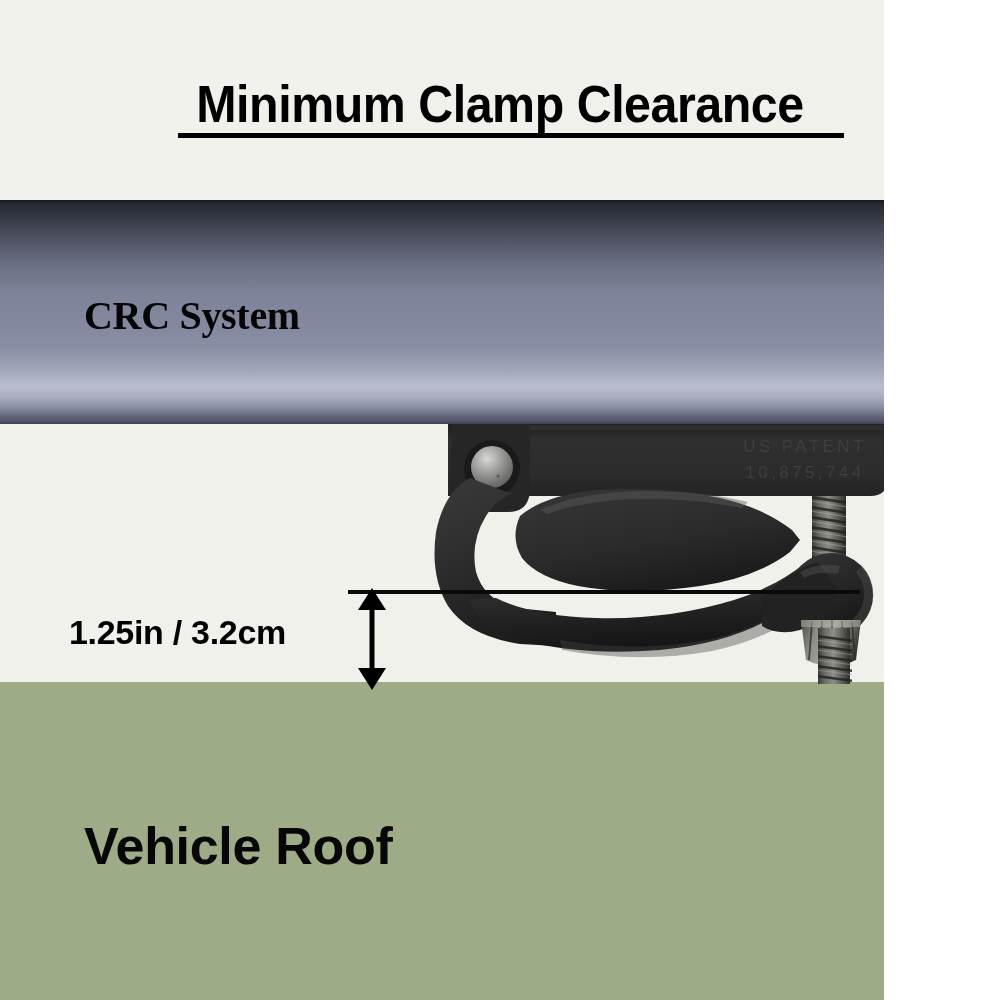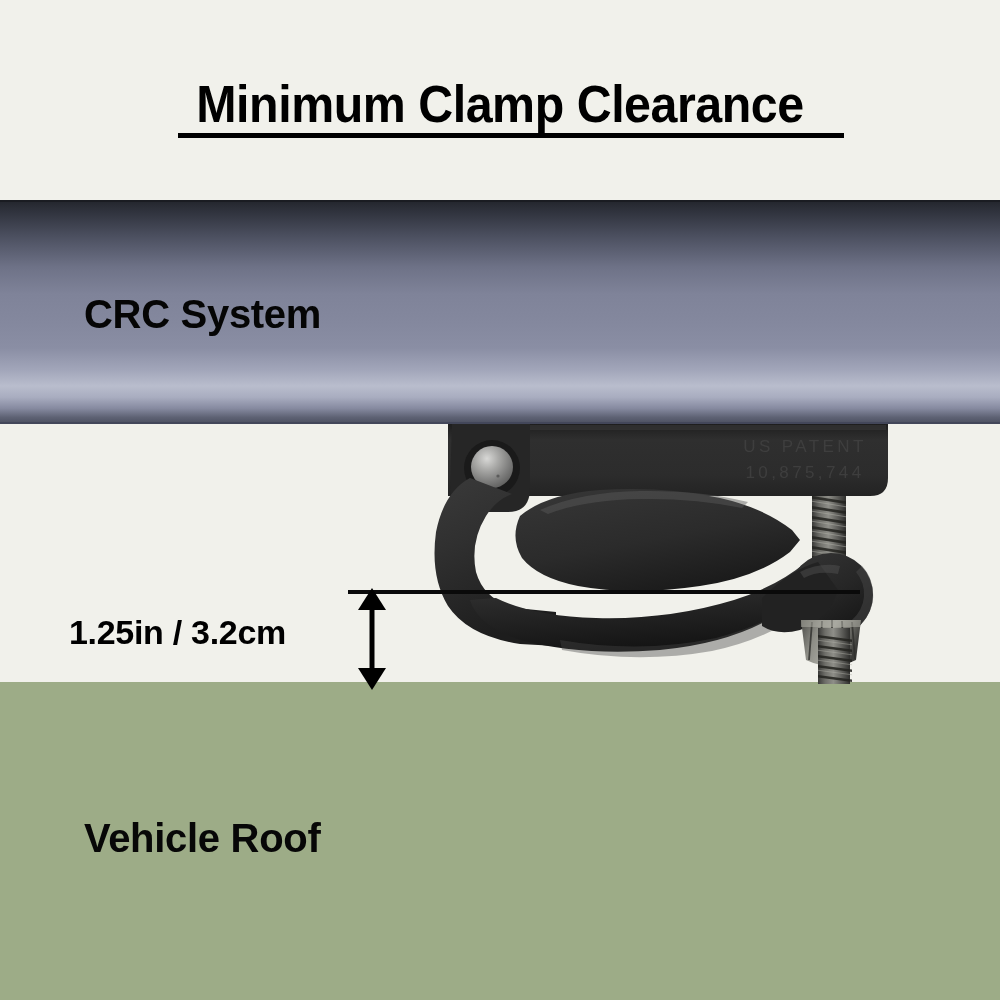--- a/index.html
+++ b/index.html
@@ -2,21 +2,21 @@
 <html><head>
 <meta charset="utf-8">
 <style>
   html, body {
     margin: 0;
     padding: 0;
     background: #ffffff;
   }
   #stage {
     position: relative;
-    width: 1000px;
+    width: 884px;
     height: 1000px;
     overflow: hidden;
     background: #f1f1eb;
     font-family: "Liberation Sans", sans-serif;
   }
 
   
   .title {
     position: absolute;
     left: 0;
@@ -77,21 +77,21 @@
     left: 0;
     bottom: 0;
     width: 1000px;
     height: 2px;
     background: #43475a;
   }
   .crc-label {
     position: absolute;
     left: 84px;
     top: 292px;
-    font-family: Liberation Sans, sans-serif;
+    font-family: Liberation Serif, serif;
     font-weight: bold;
     font-size: 40px;
     color: #050505;
     letter-spacing: -0.3px;
   }
 
   
   .roof {
     position: absolute;
     left: 0;
@@ -99,21 +99,21 @@
     width: 1000px;
     height: 318px;
     background: #9dac87;
   }
   .roof-label {
     position: absolute;
     left: 84px;
     top: 816px;
     font-family: "Liberation Sans", sans-serif;
     font-weight: bold;
-    font-size: 40px;
+    font-size: 52px;
     color: #070707;
     letter-spacing: -0.3px;
   }
 
   
   .clamp-svg {
     position: absolute;
     left: 0;
     top: 0;
     width: 1000px;

